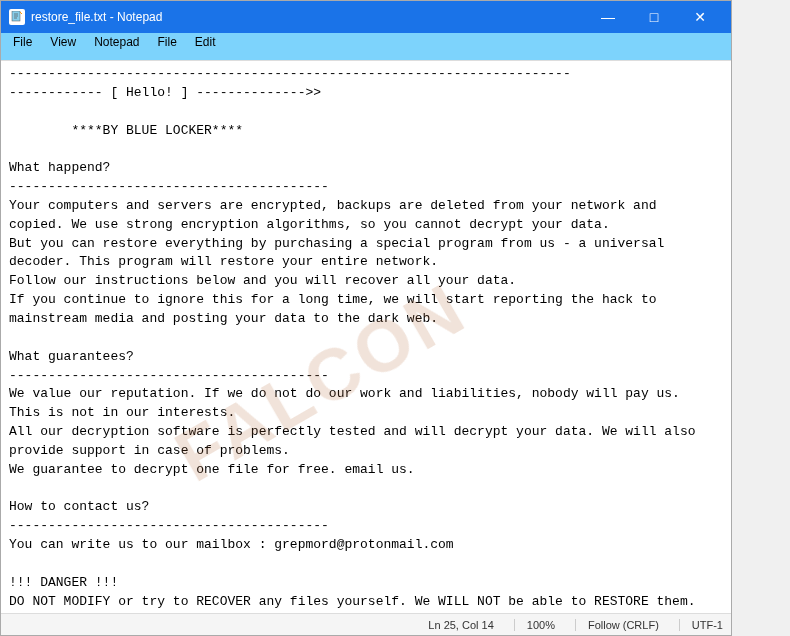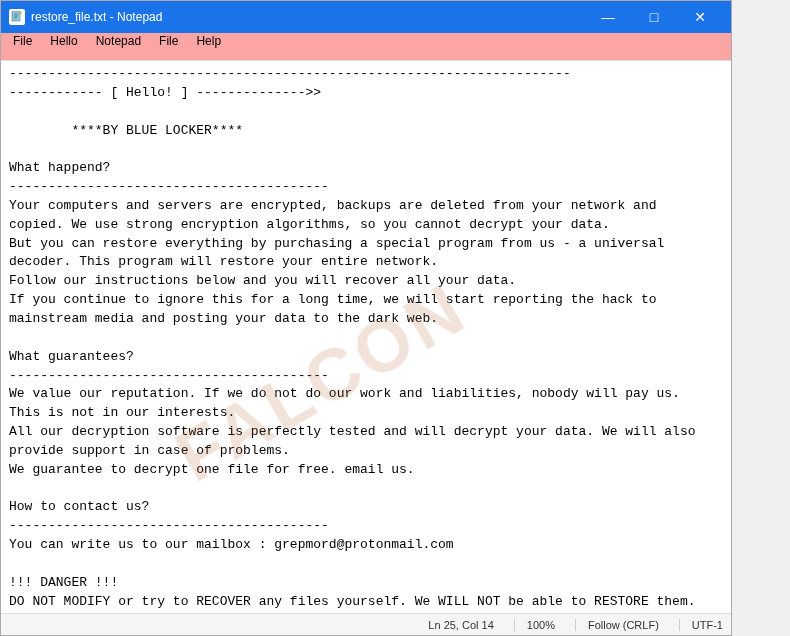--- a/index.html
+++ b/index.html
@@ -25,25 +25,25 @@
     .title-bar-title { font-family: 'Segoe UI', sans-serif; font-size: 12px; font-weight: 400; }
     .title-bar-controls { display: flex; gap: 0; }
     .title-btn {
       width: 46px; height: 32px; background: transparent; border: none; color: #fff;
       font-size: 14px; cursor: pointer; display: flex; align-items: center; justify-content: center;
       font-family: 'Segoe UI', sans-serif;
     }
 
     
     .menu-bar {
-      background: #fca5a5;
+      background: #7dd3fc;
       border-bottom: 1px solid #ddd;
       display: flex;
-      align-items: flex-end;
-      padding: 10px 4px;
+      align-items: flex-start;
+      padding: 0 4px;
       height: 28px;
       flex-shrink: 0;
       gap: 2px;
     }
     .menu-item {
       font-family: 'Segoe UI', sans-serif;
       font-size: 12px;
       padding: 2px 8px;
       cursor: pointer;
       border-radius: 3px;
@@ -129,24 +129,24 @@
     </div>
     <div class="title-bar-controls">
       <button class="title-btn">—</button>
       <button class="title-btn">□</button>
       <button class="title-btn close">✕</button>
     </div>
   </div>
 
   <div class="menu-bar">
     <div class="menu-item">File</div>
-    <div class="menu-item">Hello</div>
+    <div class="menu-item">View</div>
     <div class="menu-item">Notepad</div>
     <div class="menu-item">File</div>
-    <div class="menu-item">Help</div>
+    <div class="menu-item">Edit</div>
   </div>
 
   <div class="content-relative">
     <div class="watermark">FALCON</div>
     <div class="text-area">------------------------------------------------------------------------
 ------------ [ Hello! ] --------------&gt;&gt;
 
         ****BY BLUE LOCKER****
 
 What happend?

